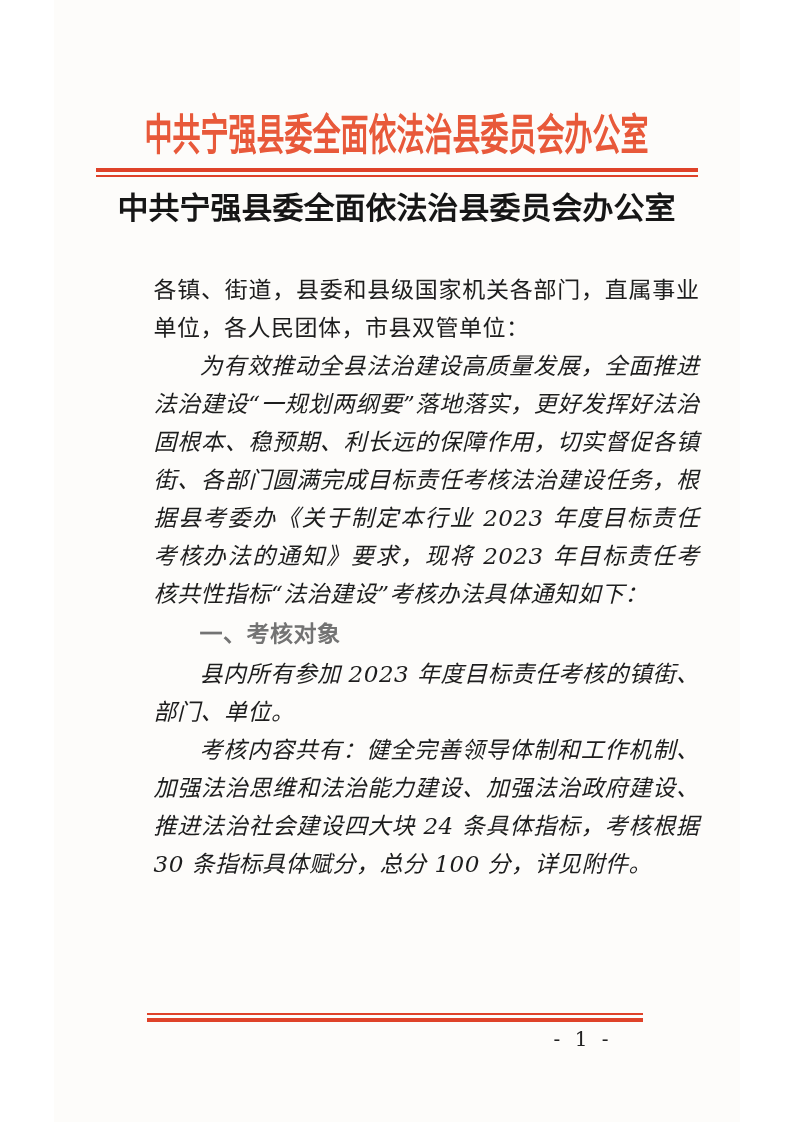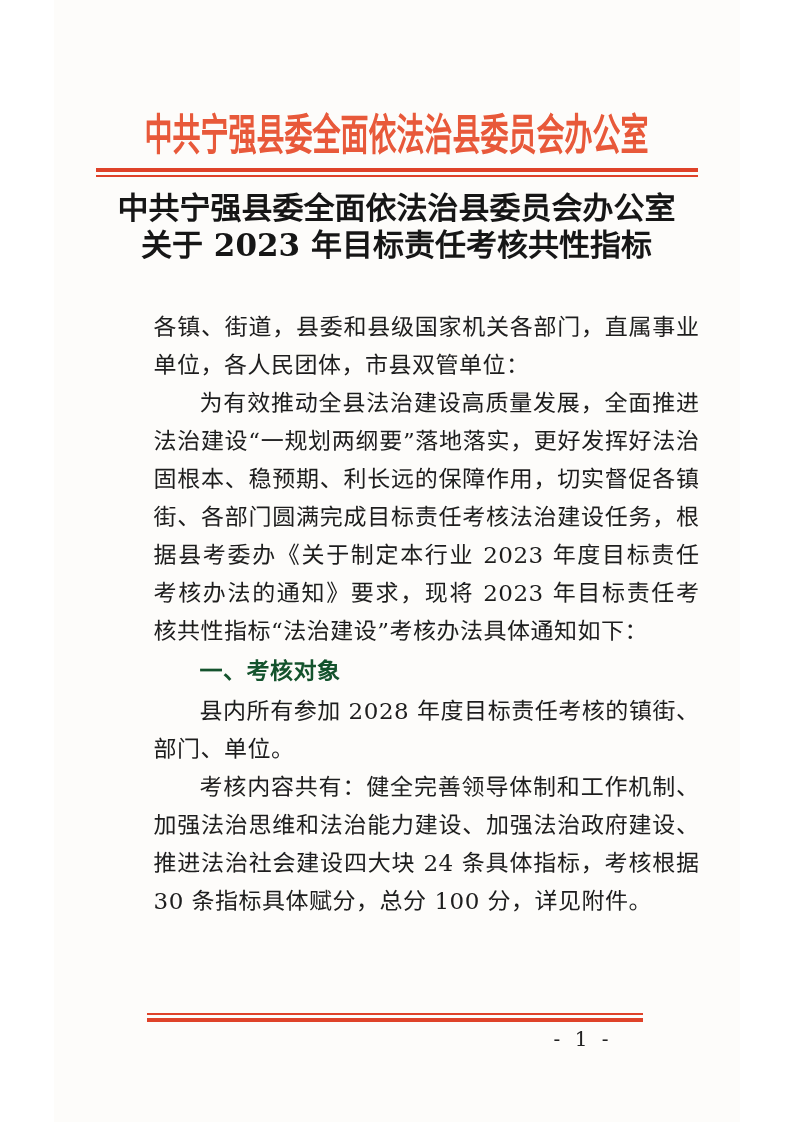--- a/index.html
+++ b/index.html
@@ -52,29 +52,29 @@
   .doc-title .t-line{display:block;}
   
   .body-text{
     margin:44px 40px 0 100px;
     font-size:23px;
     line-height:38px;
     text-align:justify;
     letter-spacing:0.5px;
   }
   .body-text p{margin:0;}
-  .body-text p.indent{text-indent:2em;}
+  .body-text p.indent{text-indent:2em;font-style:italic;}
   .body-text h2{
     margin:2px 0;
     font-size:23px;
     line-height:38px;
     font-weight:bold;
     text-indent:2em;
     font-family:"DejaVu Sans","Liberation Sans",sans-serif;
-    color:#14532d;
+    color:#737373;
   }
   
   .footer{
     position:absolute;
     left:93px;
     right:97px;
     top:1013px;
   }
   .foot-rule{
     height:3px;
@@ -96,28 +96,27 @@
 <div class="page">
 
   <div class="letterhead-wrap">
     <span class="letterhead">中共宁强县委全面依法治县委员会办公室</span>
   </div>
 
   <div class="head-rule"></div>
 
   <h1 class="doc-title">
     <span class="t-line">中共宁强县委全面依法治县委员会办公室</span>
-    <span class="t-line">关于 2023 年目标责任考核共性指标</span>
   </h1>
 
   <div class="body-text">
     <p>各镇、街道，县委和县级国家机关各部门，直属事业单位，各人民团体，市县双管单位：</p>
     <p class="indent">为有效推动全县法治建设高质量发展，全面推进法治建设“一规划两纲要”落地落实，更好发挥好法治固根本、稳预期、利长远的保障作用，切实督促各镇街、各部门圆满完成目标责任考核法治建设任务，根据县考委办《关于制定本行业 2023 年度目标责任考核办法的通知》要求，现将 2023 年目标责任考核共性指标“法治建设”考核办法具体通知如下：</p>
     <h2>一、考核对象</h2>
-    <p class="indent">县内所有参加 2028 年度目标责任考核的镇街、部门、单位。</p>
+    <p class="indent">县内所有参加 2023 年度目标责任考核的镇街、部门、单位。</p>
     <p class="indent">考核内容共有：健全完善领导体制和工作机制、加强法治思维和法治能力建设、加强法治政府建设、推进法治社会建设四大块 24 条具体指标，考核根据 30 条指标具体赋分，总分 100 分，详见附件。</p>
   </div>
 
   <div class="footer">
     <div class="foot-rule"></div>
     <div class="page-num">- 1 -</div>
   </div>
 
 </div>
 

